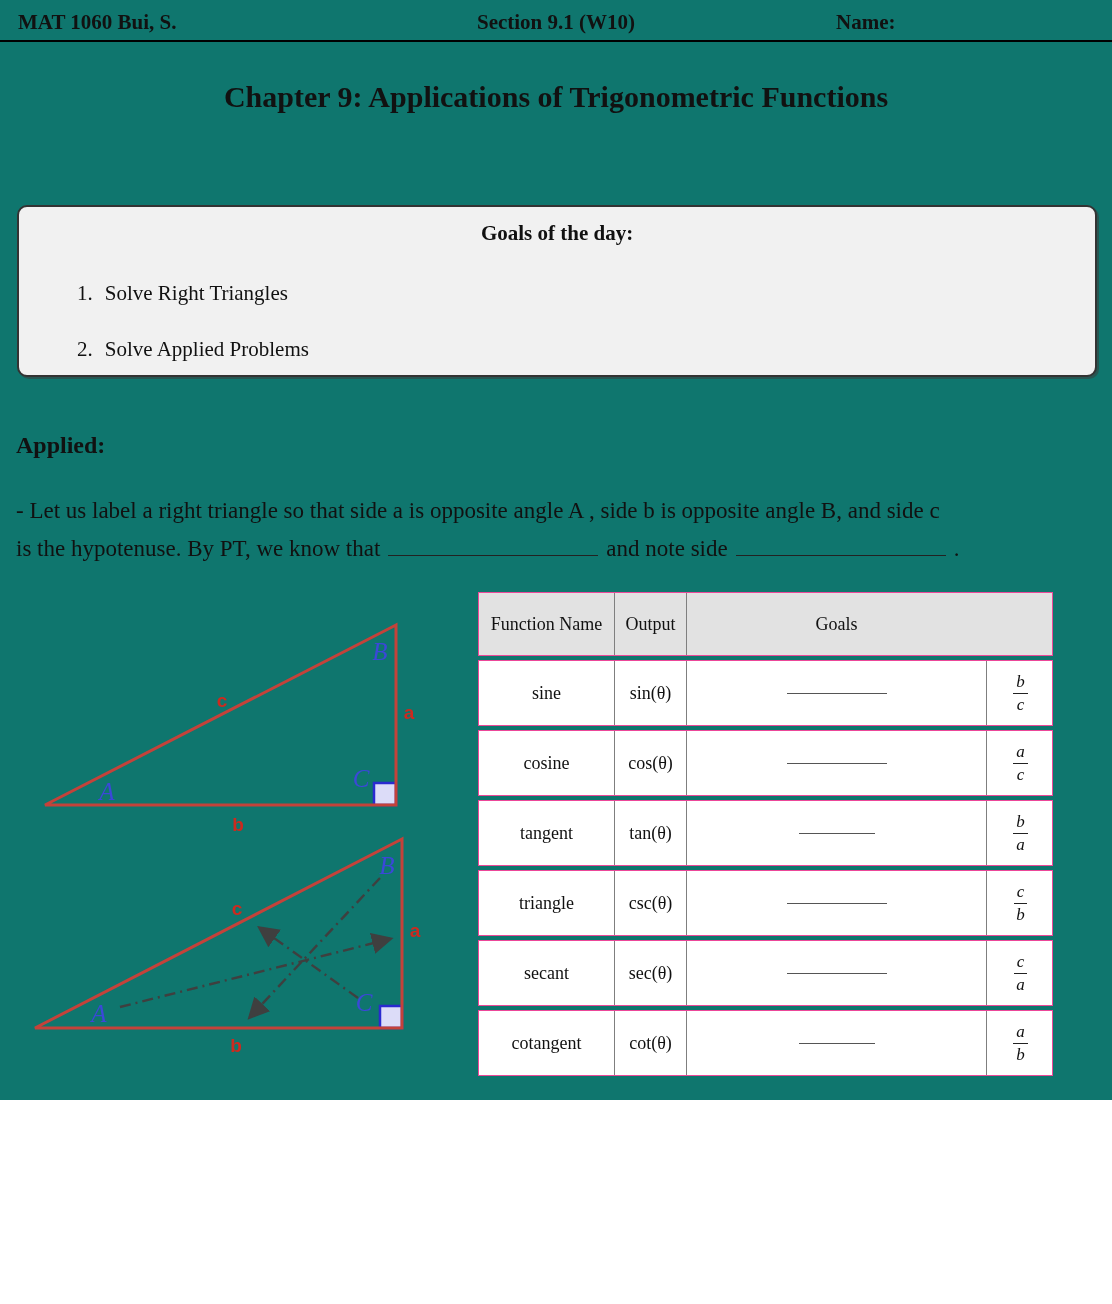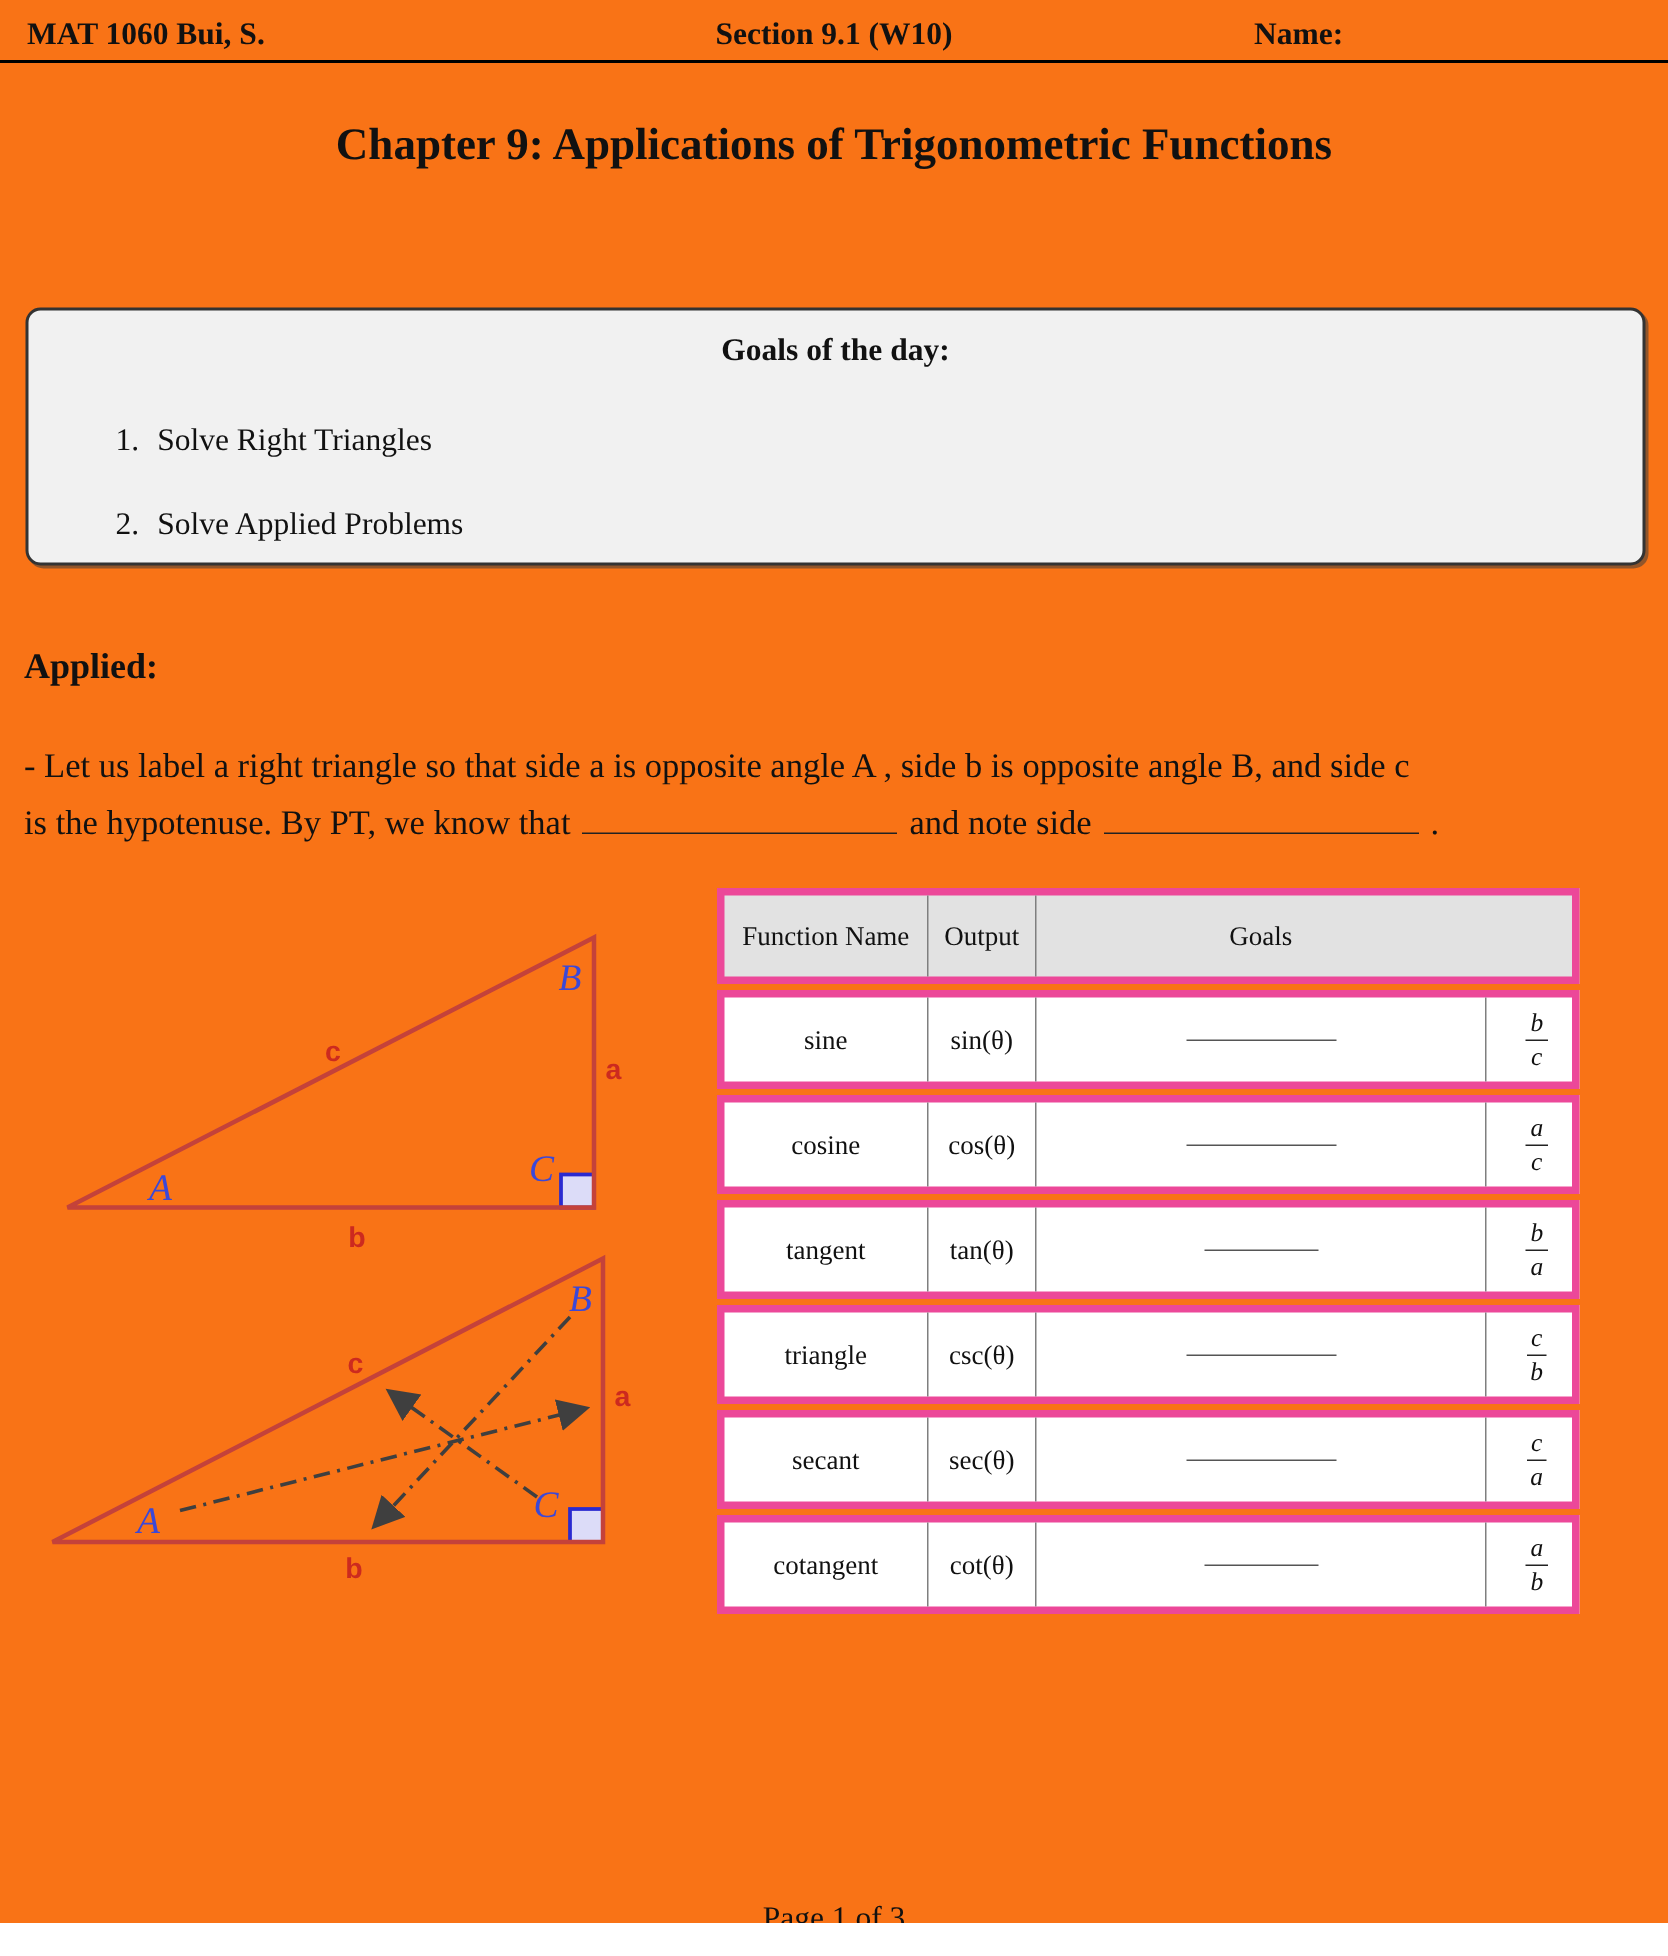--- a/index.html
+++ b/index.html
@@ -1,19 +1,19 @@
 <!DOCTYPE html>
 <html><head>
 <meta charset="utf-8">
 <style>
   html,body{margin:0;padding:0;background:#ffffff;}
   .page{
     position:relative;
-    width:1112px;height:1282px;
-    background:#f97316;
+    width:1112px;height:1100px;
+    background:#0f766e;
     font-family:"Liberation Serif","DejaVu Serif",serif;
     color:#111;
     overflow:hidden;
   }
   
   .doc-header{position:absolute;top:10px;left:0;width:1112px;height:30px;font-weight:bold;font-size:21px;}
   .hdr-left{position:absolute;left:18px;top:0;}
   .hdr-center{position:absolute;left:0;width:1112px;text-align:center;top:0;}
   .hdr-right{position:absolute;left:836px;top:0;}
   .hdr-rule{position:absolute;top:40px;left:0;width:1112px;height:2px;background:#000;}
@@ -36,21 +36,21 @@
   .review-para{position:absolute;top:492px;left:16px;width:1086px;font-size:23px;line-height:38px;}
   .blank{display:inline-block;width:210px;border-bottom:1.5px solid #222;height:20px;vertical-align:baseline;margin:0 8px;}
   
   .fig-svg{position:absolute;left:20px;top:590px;}
   .vlabel{font-family:"Liberation Serif","DejaVu Serif",serif;font-style:italic;font-size:25px;}
   .slabel{font-family:"Liberation Sans","DejaVu Sans",sans-serif;font-weight:600;font-size:19px;}
   
   .trig-table{position:absolute;left:478px;top:592px;width:575px;font-size:18px;}
   .trow{
     display:grid;grid-template-columns:135px 72px 300px 68px;
-    border:5px solid #ec4899;box-sizing:border-box;
+    border:1px solid #ec4899;box-sizing:border-box;
     margin-bottom:4px;background:#fff;
   }
   .trow.head{height:64px;background:#e2e2e2;}
   .trow.body-row{height:66px;}
   .tc{display:flex;align-items:center;justify-content:center;text-align:center;box-sizing:border-box;padding:2px 6px;}
   .tc + .tc{border-left:1px solid #7f7f7f;}
   .rule-blank{display:inline-block;border-bottom:1.5px solid #555;height:1px;}
   .rb-100{width:100px;} .rb-76{width:76px;}
   .frac{display:inline-flex;flex-direction:column;align-items:center;font-style:italic;font-size:17px;line-height:1.12;}
   .frac .fnum{border-bottom:1.3px solid #222;padding:0 3px 1px;}

